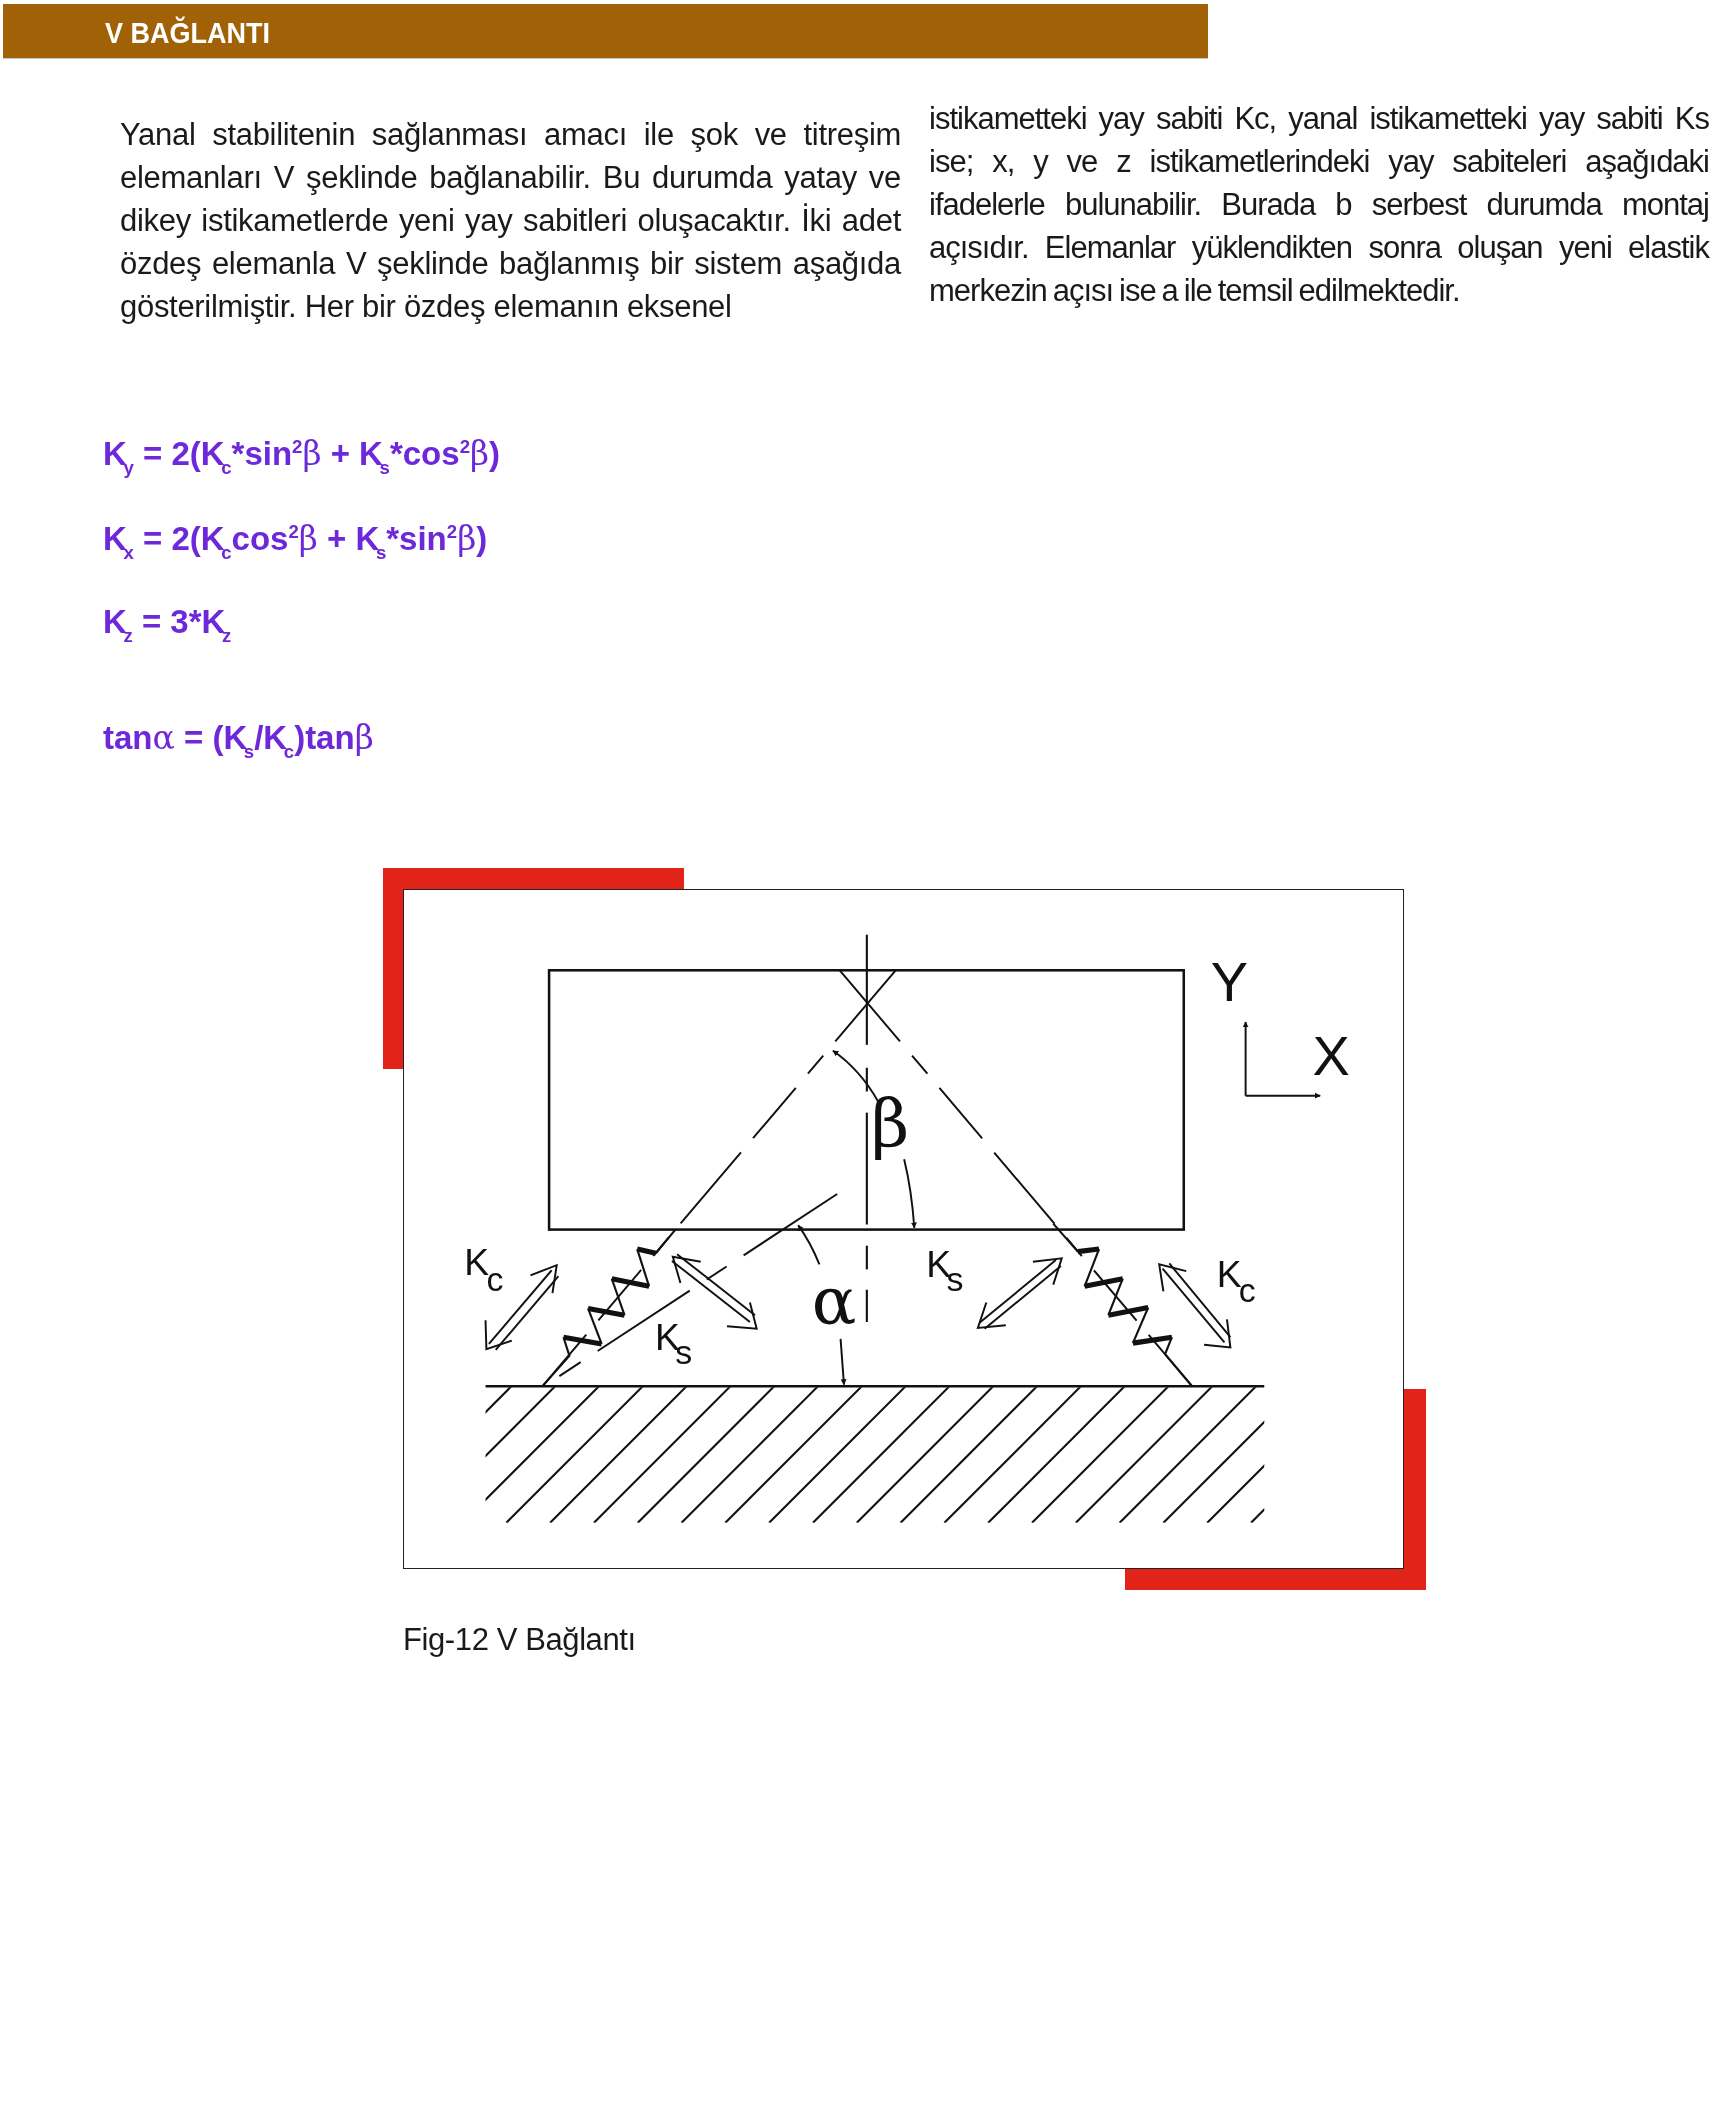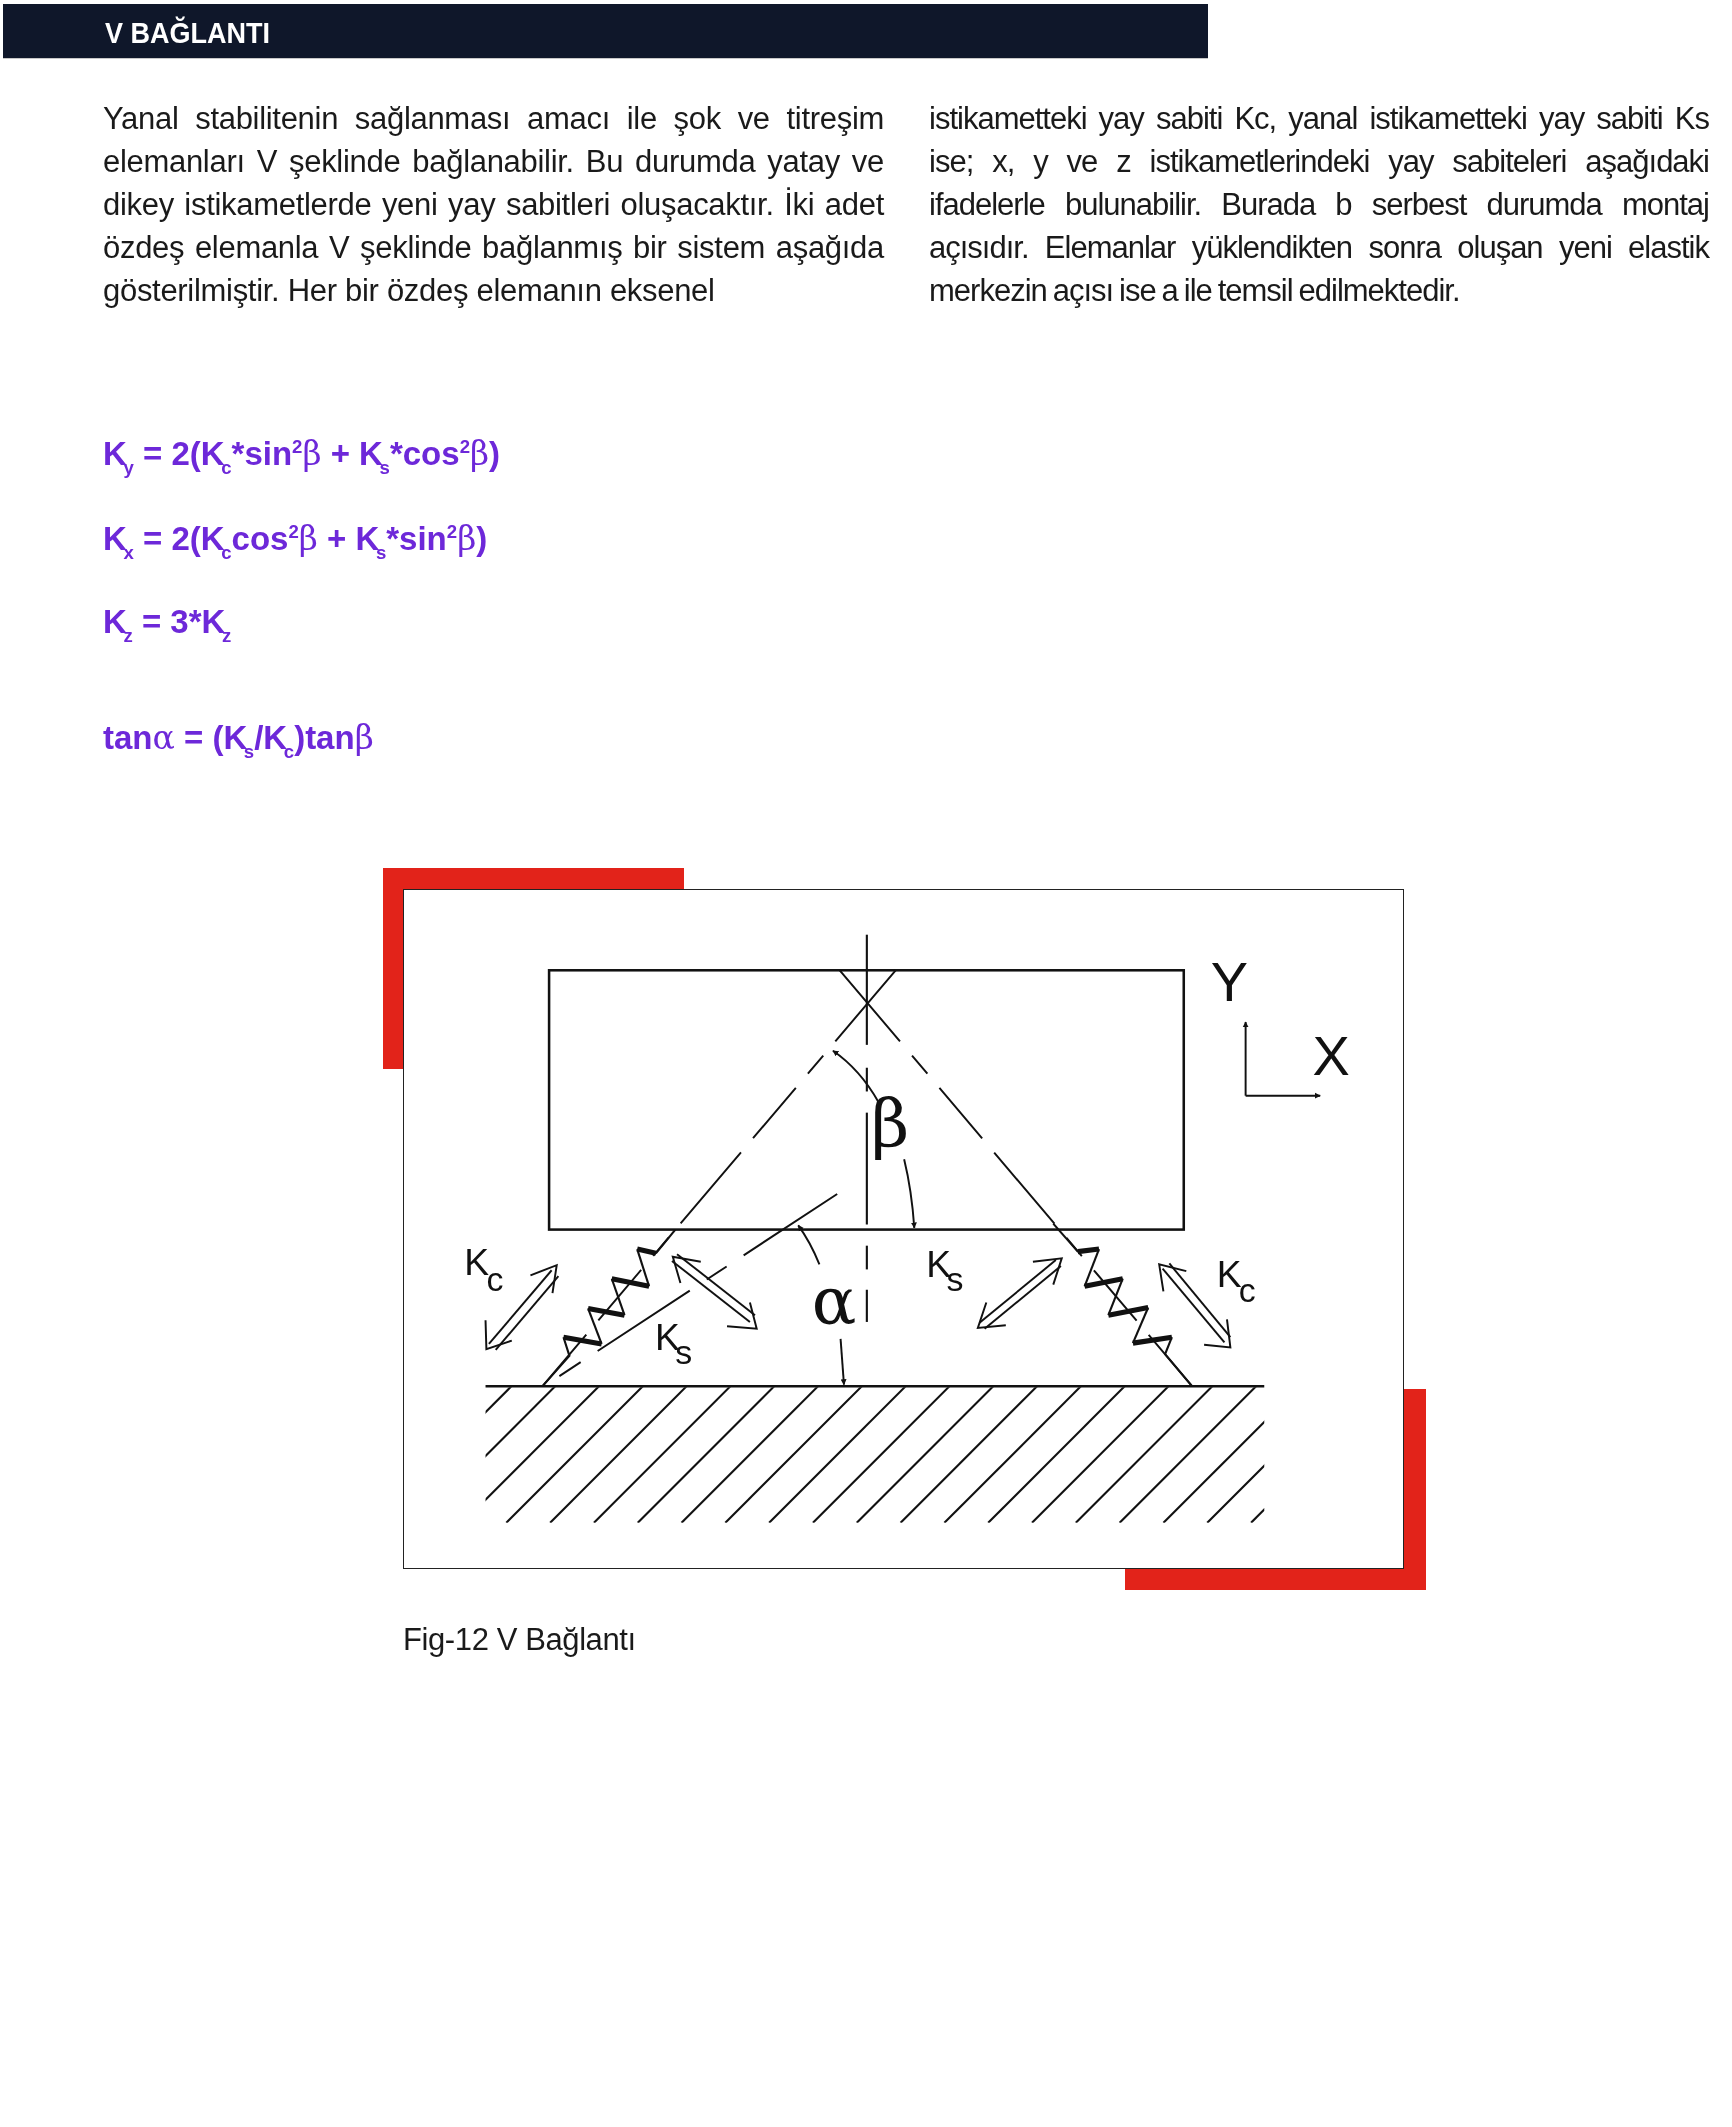--- a/index.html
+++ b/index.html
@@ -1,24 +1,24 @@
 <!DOCTYPE html>
 <html style="font-size:13.6px"><head>
 <meta charset="utf-8">
 <style>
   html, body { margin: 0; padding: 0; background: #ffffff; }
   body { width: 1732px; height: 2127px; position: relative; overflow: hidden;
          font-family: "DejaVu Sans", "Liberation Sans", sans-serif; color: #111; }
   .header-bar { position: absolute; left: 3.4px; top: 4.2px; width: 1205px; height: 54px;
-                background: #0f172a; border-bottom: 1.7px solid #c8c8c8; }
+                background: #a16207; border-bottom: 1.7px solid #c8c8c8; }
   .header-title { position: absolute; left: 102px; top: 12px; font-family: "Liberation Sans", sans-serif;
                   font-weight: bold; font-size: 30px; color: #ffffff; letter-spacing: 0px; transform: scaleX(0.9); transform-origin: left; }
   .para { position: absolute; top: 97px; font-family: "Liberation Sans", sans-serif; font-size: 31px;
           line-height: 43px; font-weight: normal; color: #1a1a1a; margin: 0; }
-  .para.left { left: 103px; width: 781px; text-align: justify; text-align-last: left; letter-spacing: -0.3px; }
+  .para.left { left: 120px; width: 781px; text-align: justify; text-align-last: left; letter-spacing: -0.3px; margin-top: 16px; }
   .para.right { left: 929px; width: 780px; text-align: justify; text-align-last: left; letter-spacing: -1px; word-spacing: -1.7px; }
   .formula { position: absolute; left: 103px; font-family: "Liberation Sans", sans-serif; font-weight: bold;
              font-size: 33px; color: #6d28d9; white-space: nowrap; }
   .formula .sub { font-size: 18.6px; position: relative; top: 8.5px; margin-left: -3.4px; }
   .formula .sup { font-size: 18.6px; position: relative; top: -12px; }
   .formula .greek { font-family: "DejaVu Serif", "Liberation Serif", serif; font-weight: normal; }
   .f1 { top: 434px; } .f2 { top: 519px; } .f3 { top: 603px; } .f4 { top: 718px; }
   .red { position: absolute; background: #e2231a; }
   .frame { position: absolute; left: 403px; top: 889px; width: 1001px; height: 680px;
            background: #ffffff; border: 1.7px solid #222; box-sizing: border-box; }

